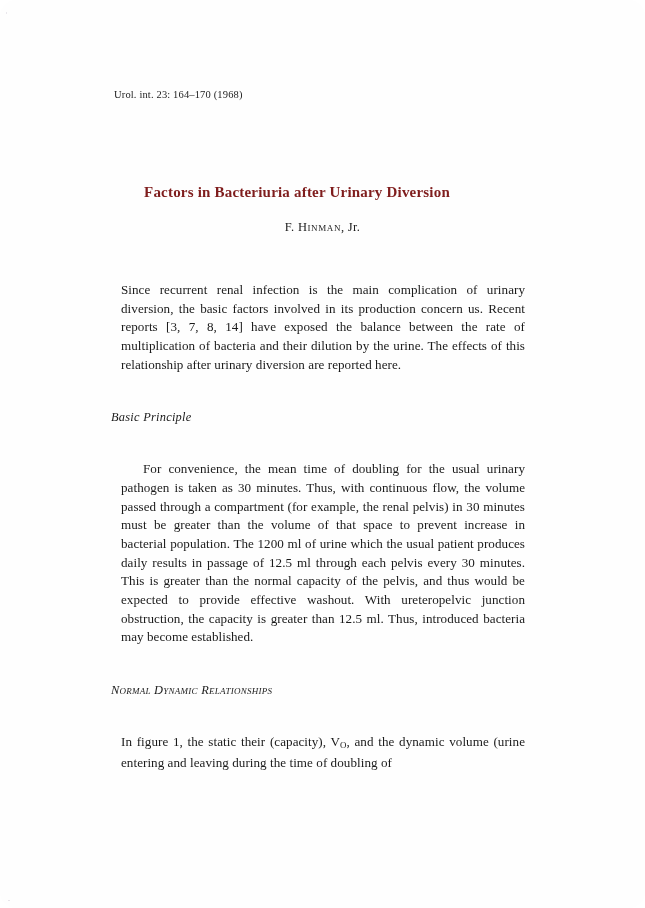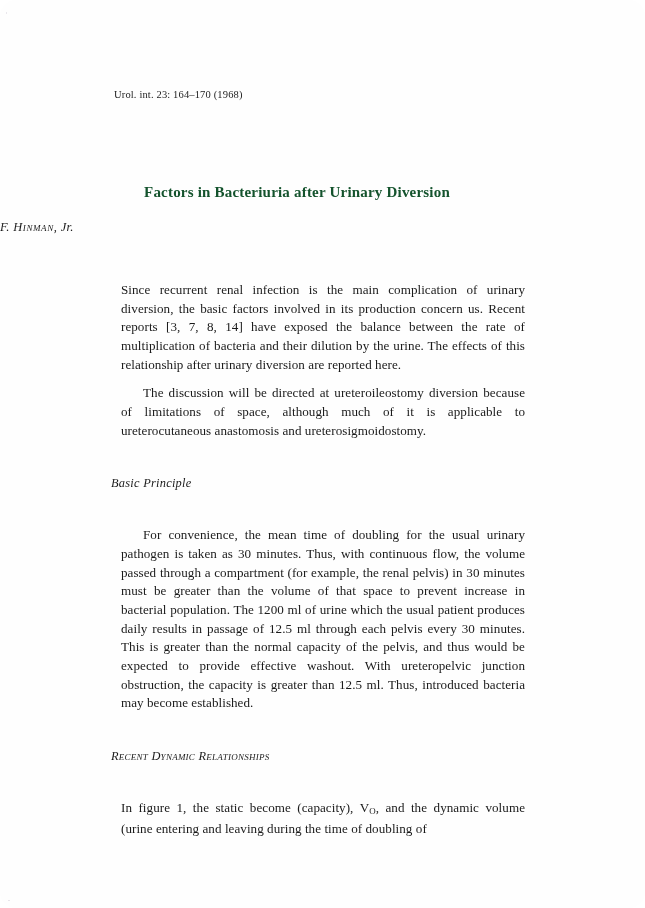--- a/index.html
+++ b/index.html
@@ -52,33 +52,32 @@
 
   .doc-title {
     position: absolute;
     left: 0;
     top: 184px;
     width: 594px;
     text-align: center;
     font-size: 15px;
     font-weight: bold;
     letter-spacing: 0.2px;
-    color: #14532d;
+    color: #7f1d1d;
   }
 
   .author {
     position: absolute;
     left: 0;
     top: 220px;
     width: 645px;
-    text-align: left;
+    text-align: center;
     font-size: 12.5px;
     color: #1b1b1b;
     letter-spacing: 0.3px;
-    font-style: italic;
   }
   .author .sc {
     font-variant: small-caps;
     letter-spacing: 0.6px;
   }
 
   .body-col {
     position: absolute;
     left: 111px;
     top: 271px;
@@ -135,31 +134,30 @@
 
   <div class="author">
     <span>F.</span>
     <span class="sc">Hinman</span><span>, Jr.</span>
   </div>
 
   <div class="body-col">
 
     <p class="para">Since recurrent renal infection is the main complication of urinary diversion, the basic factors involved in its production concern us. Recent reports [3, 7, 8, 14] have exposed the balance between the rate of multiplication of bacteria and their dilution by the urine. The effects of this relationship after urinary diversion are reported here.</p>
 
-    <p class="para indent">The discussion will be directed at ureteroileostomy diversion because of limitations of space, although much of it is applicable to ureterocutaneous anastomosis and ureterosigmoidostomy.</p>
 
     <div class="sp-before-head"></div>
     <h2 class="section">Basic Principle</h2>
     <div class="sp-after-head"></div>
 
 
     <p class="para indent">For convenience, the mean time of doubling for the usual urinary pathogen is taken as 30 minutes. Thus, with continuous flow, the volume passed through a compartment (for example, the renal pelvis) in 30 minutes must be greater than the volume of that space to prevent increase in bacterial population. The 1200 ml of urine which the usual patient produces daily results in passage of 12.5 ml through each pelvis every 30 minutes. This is greater than the normal capacity of the pelvis, and thus would be expected to provide effective washout. With ureteropelvic junction obstruction, the capacity is greater than 12.5 ml. Thus, introduced bacteria may become established.</p>
 
     <div class="sp-before-head"></div>
     <h2 class="section">
-      <span class="sc">Recent Dynamic Relationships</span>
+      <span class="sc">Normal Dynamic Relationships</span>
     </h2>
     <div class="sp-after-head"></div>
 
-    <p class="para"><span>In figure 1, the static become (capacity), V</span><sub>O</sub><span>, and the dynamic volume (urine entering and leaving during the time of doubling of</span></p>
+    <p class="para"><span>In figure 1, the static their (capacity), V</span><sub>O</sub><span>, and the dynamic volume (urine entering and leaving during the time of doubling of</span></p>
 
   </div>
 </div>
 
 </body></html>

